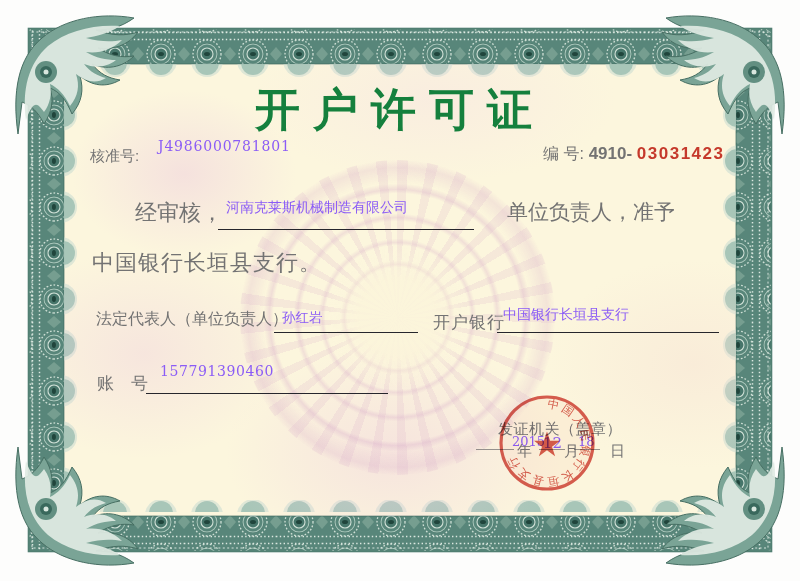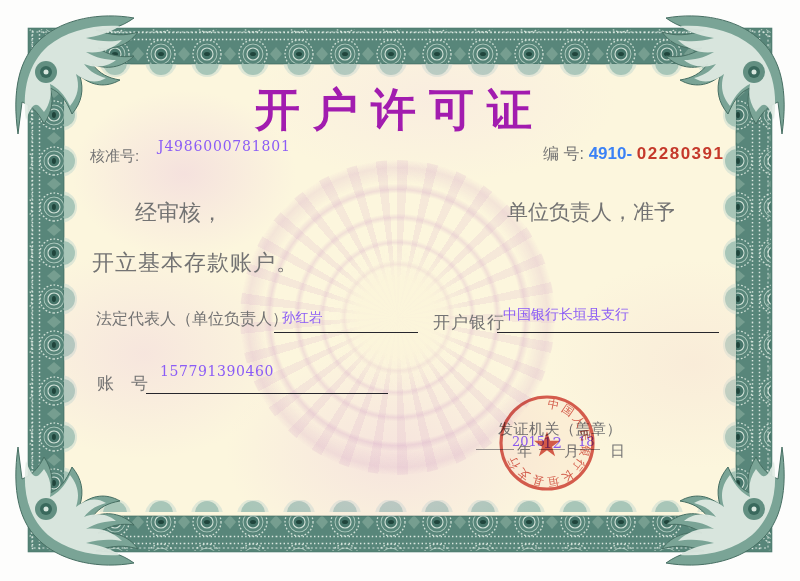--- a/index.html
+++ b/index.html
@@ -1,21 +1,21 @@
 <!DOCTYPE html>
 <html><head>
 <meta charset="utf-8">
 <style>
   html,body{margin:0;padding:0;background:#ffffff;}
   .page{position:relative;width:800px;height:581px;background:#fdfdfc;overflow:hidden;
         font-family:"Liberation Sans",sans-serif;}
   .abs{position:absolute;}
   .lbl{font-family:"Liberation Sans",sans-serif;font-weight:normal;color:#737373;}
   .val{font-family:"DejaVu Serif",serif;color:#8b5cf6;}
-  .title{font-weight:900;font-size:45px;letter-spacing:13px;color:#a21caf;
+  .title{font-weight:900;font-size:45px;letter-spacing:13px;color:#15803d;
          font-family:"Liberation Sans",sans-serif;white-space:nowrap;}
   .field{border-bottom:1.6px solid #26262c;}
   .red-num{color:#c5392b;}
   .frame-svg{position:absolute;left:0;top:0;z-index:0;}
   .overlay{z-index:1;pointer-events:none;}
   .txt{z-index:2;white-space:nowrap;}
   .seal{z-index:3;mix-blend-mode:multiply;opacity:.85;}
   
   .blotches{left:64px;top:64px;width:672px;height:452px;
     background:
@@ -131,27 +131,30 @@
   <div class="abs overlay blotches"></div>
   <div class="abs overlay medallion"></div>
 
   <div class="abs txt title" style="left:240px;top:80px;width:320px;text-align:center;">开户许可证</div>
 
   <span class="abs txt lbl" style="left:90px;top:147px;font-size:15px;">核准号:</span>
   <span class="abs txt val" style="left:158px;top:138px;font-size:14px;letter-spacing:.8px;">J4986000781801</span>
 
   <div class="abs txt" style="left:543px;top:144px;font-size:17px;">
     <span class="lbl" style="font-size:16px;">编 号:</span>
-    <span style="color:#3b82f6;font-weight:bold;">4910-</span>
-    <span class="red-num" style="font-weight:bold;letter-spacing:1.5px;">02280391</span>
+    <span style="color:#737373;font-weight:bold;">4910-</span>
+    <span class="red-num" style="font-weight:bold;letter-spacing:1.5px;">03031423</span>
   </div>
 
   <span class="abs txt lbl" style="left:135px;top:198px;font-size:22px;">经审核，</span>
+  <div class="abs txt field" style="left:218px;top:195px;width:256px;height:34px;">
+    <span class="abs val" style="left:8px;top:4px;font-size:14px;">河南克莱斯机械制造有限公司</span>
+  </div>
   <span class="abs txt lbl" style="left:507px;top:198px;font-size:21px;">单位负责人，准予</span>
-  <span class="abs txt lbl" style="left:92px;top:248px;font-size:22px;letter-spacing:1px;">开立基本存款账户。</span>
+  <span class="abs txt lbl" style="left:92px;top:248px;font-size:22px;letter-spacing:1px;">中国银行长垣县支行。</span>
 
   <span class="abs txt lbl" style="left:96px;top:309px;font-size:16px;">法定代表人（单位负责人）</span>
   <div class="abs txt field" style="left:274px;top:303px;width:144px;height:29px;">
     <span class="abs val" style="left:8px;top:6px;font-size:13.5px;">孙红岩</span>
   </div>
   <span class="abs txt lbl" style="left:433px;top:311px;font-size:17px;letter-spacing:1px;">开户银行</span>
   <div class="abs txt field" style="left:497px;top:302px;width:222px;height:30px;">
     <span class="abs val" style="left:6px;top:4px;font-size:14px;">中国银行长垣县支行</span>
   </div>
 

